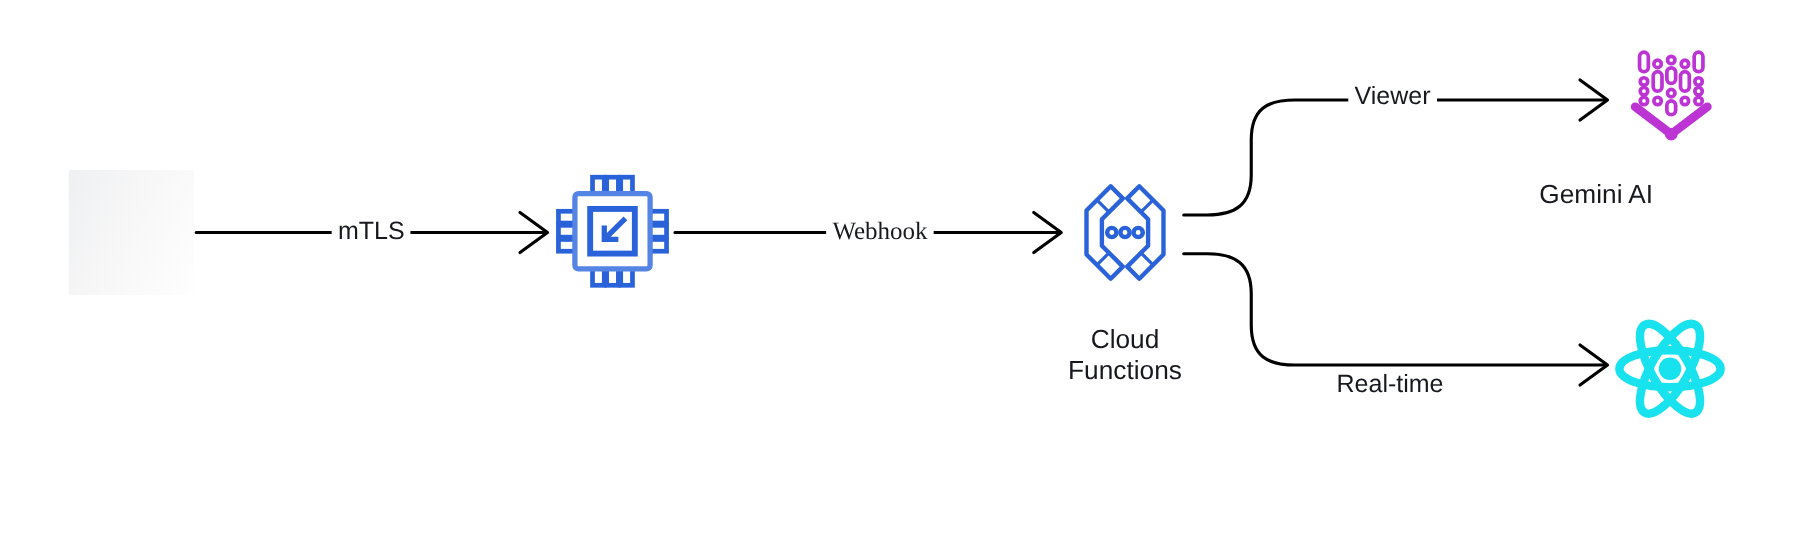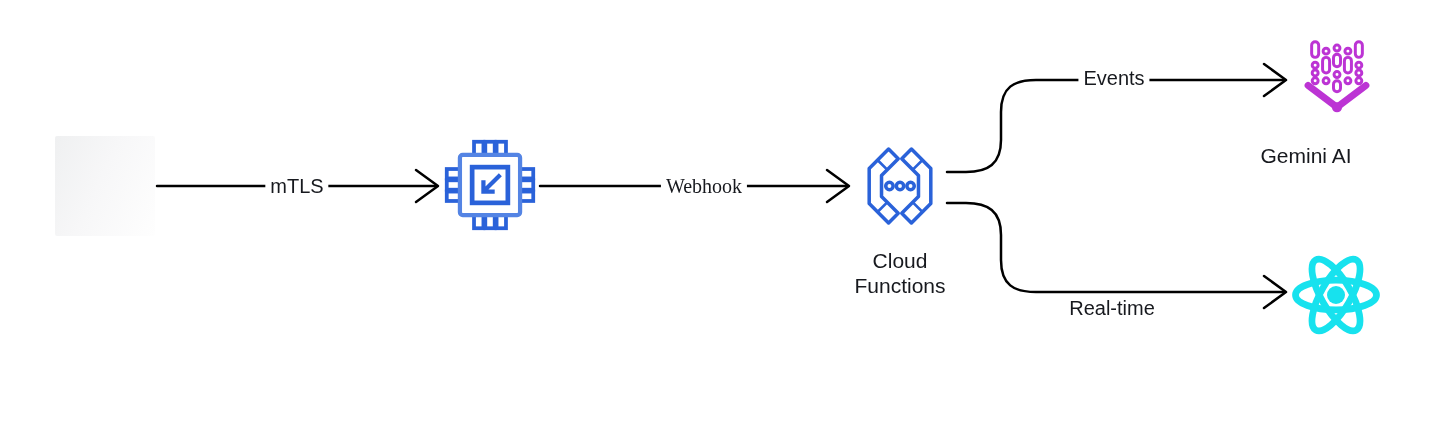--- a/index.html
+++ b/index.html
@@ -67,21 +67,21 @@
 
     <path class="edge-path" d="M947 172 H966 C988 172 1001 164 1001 140 V112 C1001 87 1014 80 1036 80 H1283"></path>
     <polyline class="arrow-head" points="1264,64 1286,80 1264,96"></polyline>
 
     <path class="edge-path" d="M947 203 H966 C988 203 1001 211 1001 235 V260 C1001 285 1014 292 1036 292 H1283"></path>
     <polyline class="arrow-head" points="1264,276 1286,292 1264,308"></polyline>
   </svg>
 
   <span class="edge-label" style="left:297px;top:186px;">mTLS</span>
   <span class="edge-label" style="left:704px;top:186px;font-family:Liberation Serif, serif;">Webhook</span>
-  <span class="edge-label" style="left:1114px;top:78px;">Events</span>
+  <span class="edge-label" style="left:1114px;top:78px;">Viewer</span>
   <span class="edge-label" style="left:1112px;top:308px;">Real-time</span>
 
   <div class="node-icon" style="left:55px;top:136px;">
     <div class="camera-img"></div>
   </div>
 
   <div class="node-icon" style="left:443px;top:138px;">
     <svg width="94" height="94" viewBox="0 0 100 100">
 
       <g stroke-width="4" class="st-blue-w">
@@ -112,21 +112,21 @@
       <g class="st-blue" stroke-width="4" stroke-linejoin="round">
         <path d="M37 8 L15 30 L15 70 L37 92 L48 81 L29 62 L29 38 L48 19 Z"></path>
         <path d="M63 8 L85 30 L85 70 L63 92 L52 81 L71 62 L71 38 L52 19 Z"></path>
         <path d="M25 21 L36 32 M25 79 L36 68 M75 21 L64 32 M75 79 L64 68" stroke-width="3"></path>
         <circle cx="38" cy="50" r="4.2"></circle>
           <circle cx="50" cy="50" r="4.2"></circle>
           <circle cx="62" cy="50" r="4.2"></circle>
       </g>
     </svg>
   </div>
-  <div class="node-label" style="left:840px;top:248px;width:120px;">Cloud Functions</div>
+  <div class="node-label" style="left:840px;top:259px;width:120px;">Cloud Functions</div>
 
   <div class="node-icon" style="left:1298px;top:36px;">
     <svg width="78" height="88" viewBox="0 0 100 110">
 
       <path d="M13 62 L50 90 M87 62 L50 90" class="st-mag" stroke-width="9" stroke-linecap="round"></path>
       <circle cx="50" cy="90" r="6.5" class="fl-mag"></circle>
 
       <g class="st-mag" stroke-width="3.8">
         <rect x="17.5" y="6" width="9" height="20" rx="4.5"></rect>
         <circle cx="22" cy="36" r="3.8"></circle>
@@ -146,21 +146,21 @@
         <rect x="59.5" y="26" width="9" height="20" rx="4.5"></rect>
         <circle cx="64" cy="56" r="3.8"></circle>
 
         <rect x="73.5" y="6" width="9" height="20" rx="4.5"></rect>
         <circle cx="78" cy="36" r="3.8"></circle>
           <circle cx="78" cy="46" r="3.8"></circle>
           <circle cx="78" cy="56" r="3.8"></circle>
       </g>
     </svg>
   </div>
-  <div class="node-label" style="left:1206px;top:143px;width:200px;">Gemini AI</div>
+  <div class="node-label" style="left:1177px;top:143px;width:200px;">Gemini AI</div>
 
   <div class="node-icon" style="left:1290px;top:250px;">
     <svg width="92" height="90" viewBox="-50 -50 100 100">
       <g class="st-cyan" stroke-width="7.5">
         <ellipse rx="45" ry="16.5"></ellipse>
         <ellipse rx="45" ry="16.5" transform="rotate(60)"></ellipse>
         <ellipse rx="45" ry="16.5" transform="rotate(120)"></ellipse>
       </g>
       <circle r="10" class="fl-cyan"></circle>
     </svg>

